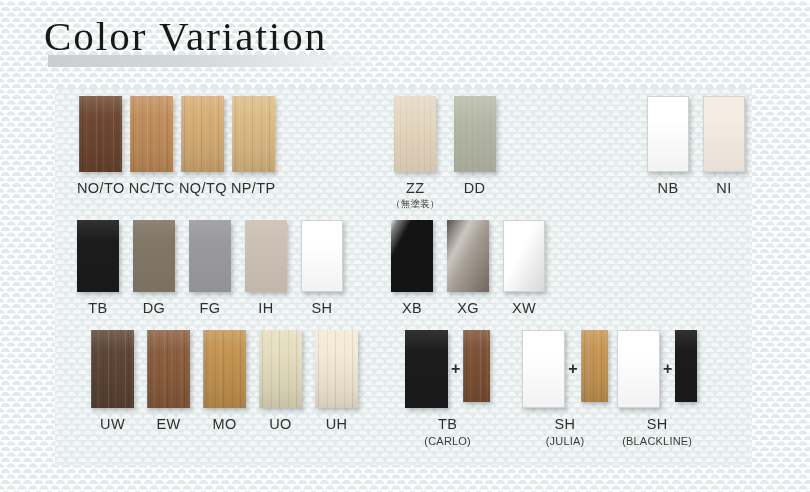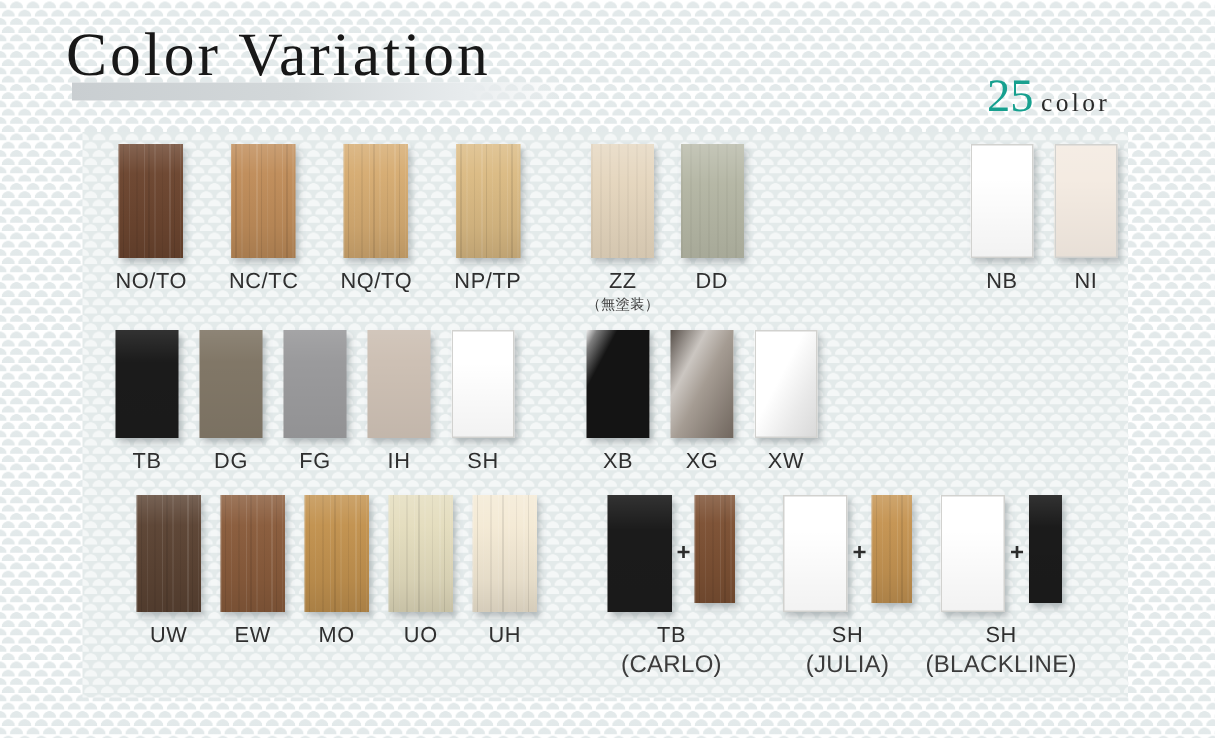--- a/index.html
+++ b/index.html
@@ -80,49 +80,45 @@
     margin:0 3px;line-height:1;
   }
 
   .label{
     font-family:"Liberation Sans", sans-serif;
     font-size:14.5px;color:#2f2f2f;letter-spacing:.4px;
     margin-top:9px;white-space:nowrap;text-align:center;line-height:1.1;
   }
   .sub{
     font-family:"Liberation Sans","DejaVu Sans",sans-serif;
-    font-size:16px;color:#3b3b3b;letter-spacing:.2px;
+    font-size:11px;color:#3b3b3b;letter-spacing:.2px;
     margin-top:2px;white-space:nowrap;text-align:center;line-height:1.1;
   }
   .sub.jp{font-family:"DejaVu Sans", sans-serif;font-size:9.5px;}
 
   
   .group-caption{
     position:absolute;left:0;width:100%;text-align:center;
     font-family:"DejaVu Sans", sans-serif;
     font-size:9.5px;color:#3b3b3b;white-space:nowrap;
   }
 </style>
 </head>
 <body>
 
 <div id="page-bg"></div>
 
 <div class="header">
   <div class="title-underline"></div>
   <div class="page-title">Color Variation</div>
-  <div class="count-wrap">
-    <span class="count-num">25</span>
-    <span class="count-unit">color</span>
-  </div>
 </div>
 
 <div class="panel" id="swatch-panel">
     <div class="row row-1">
-      <div class="group" style="left: 22px; gap: 28px;">
+      <div class="group" style="left: 22px; gap: 4px;">
         <div class="cell">
           <div class="chips">
             <div class="chip" style="width: 43px; height: 76px; background-color: rgb(109, 70, 48); background-image: linear-gradient(rgba(255, 255, 255, 0.16) 0%, rgba(255, 255, 255, 0.02) 26%, rgba(0, 0, 0, 0.06) 72%, rgba(0, 0, 0, 0.13) 100%), repeating-linear-gradient(90deg, rgba(255, 255, 255, 0.11) 0px, rgba(255, 255, 255, 0.11) 1px, rgba(0, 0, 0, 0) 1px, rgba(0, 0, 0, 0) 3px, rgba(0, 0, 0, 0.09) 3px, rgba(0, 0, 0, 0.09) 4px, rgba(0, 0, 0, 0) 4px, rgba(0, 0, 0, 0) 7px, rgba(255, 255, 255, 0.07) 7px, rgba(255, 255, 255, 0.07) 8px, rgba(0, 0, 0, 0) 8px, rgba(0, 0, 0, 0) 12px, rgba(0, 0, 0, 0.06) 12px, rgba(0, 0, 0, 0.06) 13px, rgba(0, 0, 0, 0) 13px, rgba(0, 0, 0, 0) 17px);"></div>
           </div>
           <div class="label">NO/TO</div>
         </div>
         <div class="cell">
           <div class="chips">
             <div class="chip" style="width: 43px; height: 76px; background-color: rgb(192, 141, 90); background-image: linear-gradient(rgba(255, 255, 255, 0.16) 0%, rgba(255, 255, 255, 0.02) 26%, rgba(0, 0, 0, 0.06) 72%, rgba(0, 0, 0, 0.13) 100%), repeating-linear-gradient(90deg, rgba(255, 255, 255, 0.11) 0px, rgba(255, 255, 255, 0.11) 1px, rgba(0, 0, 0, 0) 1px, rgba(0, 0, 0, 0) 3px, rgba(0, 0, 0, 0.09) 3px, rgba(0, 0, 0, 0.09) 4px, rgba(0, 0, 0, 0) 4px, rgba(0, 0, 0, 0) 7px, rgba(255, 255, 255, 0.07) 7px, rgba(255, 255, 255, 0.07) 8px, rgba(0, 0, 0, 0) 8px, rgba(0, 0, 0, 0) 12px, rgba(0, 0, 0, 0.06) 12px, rgba(0, 0, 0, 0.06) 13px, rgba(0, 0, 0, 0) 13px, rgba(0, 0, 0, 0) 17px);"></div>
           </div>

